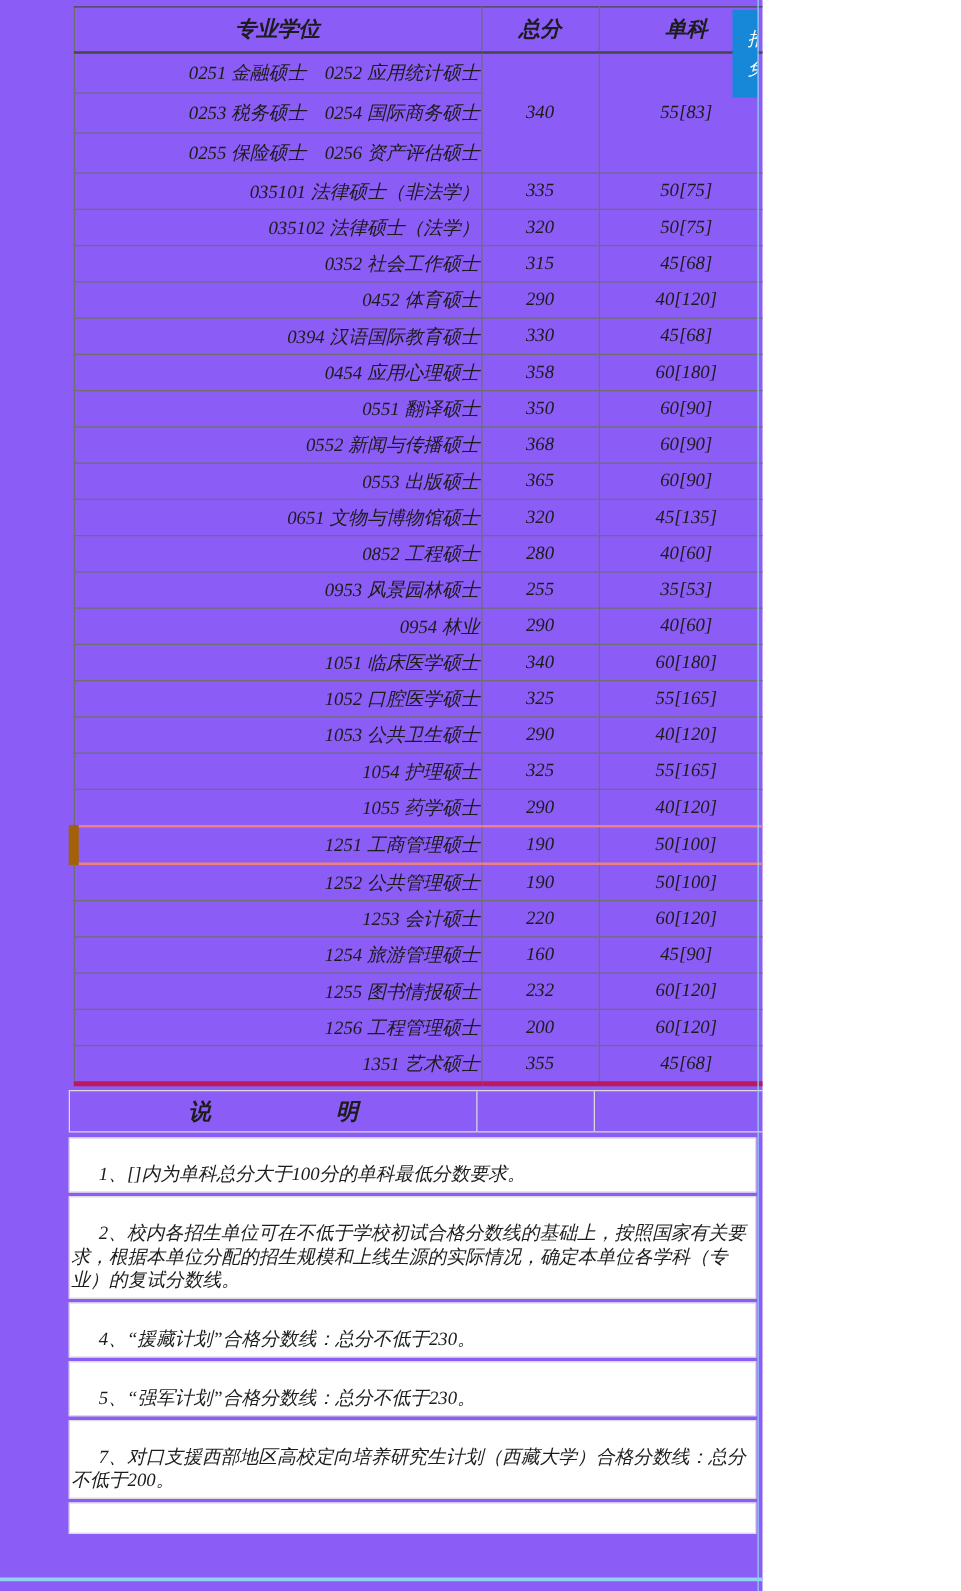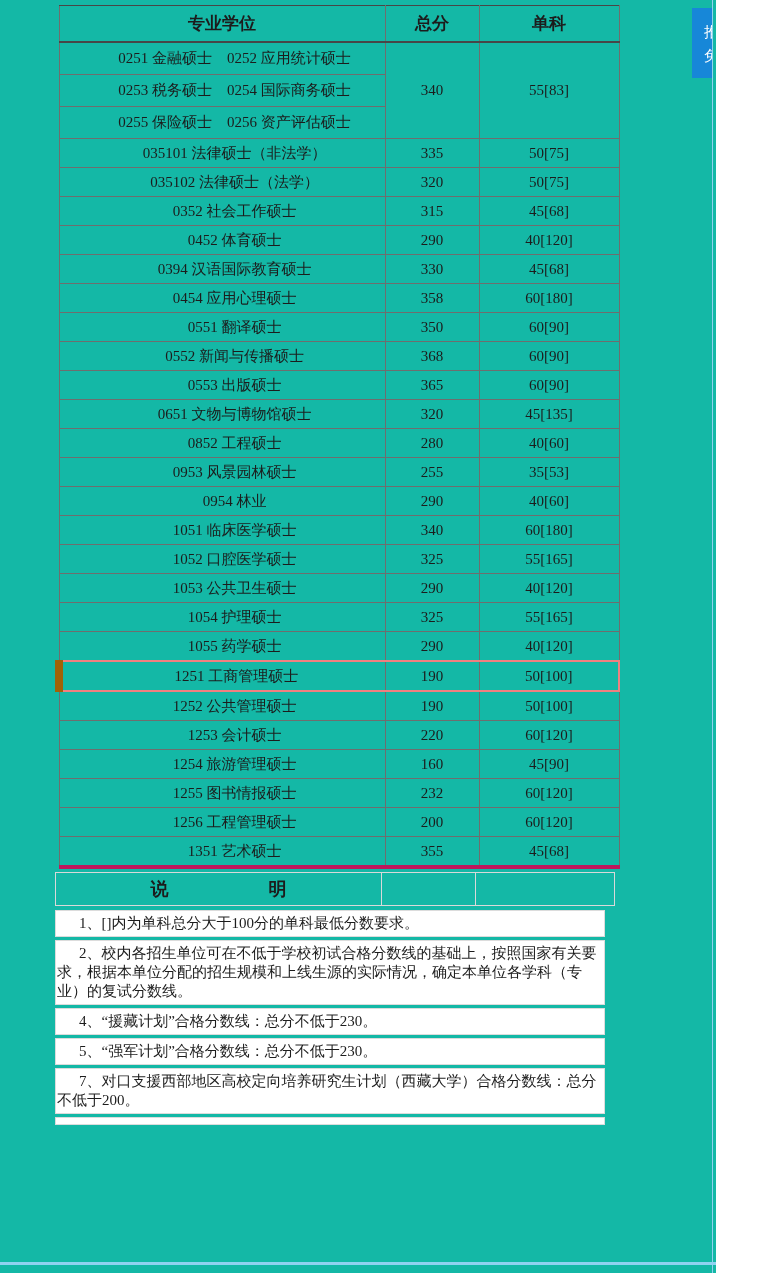--- a/index.html
+++ b/index.html
@@ -1,58 +1,58 @@
 <!DOCTYPE html>
 <html><head>
 <meta charset="utf-8">
 <style>
   html,body{margin:0;padding:0;background:#fff;}
   .page{
-    position:relative;width:716px;height:1273px;background:#14b8a6;
-    font-family:"Liberation Serif","DejaVu Serif",serif;color:#222;overflow:hidden;
+    position:relative;width:610px;height:1273px;background:#8b5cf6;
+    font-family:"Liberation Serif","DejaVu Serif",serif;color:#222;overflow:hidden;font-style:italic;
   }
   .content{position:absolute;left:55px;top:5px;width:560px;}
 
   
   table.score{border-collapse:collapse;width:560px;table-layout:fixed;}
   table.score col.w1{width:326px;}
   table.score col.w2{width:94px;}
   table.score col.w3{width:140px;}
   table.score th{
     border:1px solid #6e6e6e;border-bottom:2px solid #474747;border-top:1px solid #474747;
     font-size:17px;font-weight:bold;height:33px;text-align:center;color:#1c1c1c;
   }
   table.score td{
     border:1px solid #6e6e6e;font-size:15px;height:26px;
     text-align:center;vertical-align:middle;color:#1c1c1c;
     white-space:nowrap;overflow:hidden;
   }
   table.score tr.grp td{height:29px;}
-  table.score td.c1{text-align:center;padding-left:26px;}
+  table.score td.c1{text-align:right;padding-left:26px;}
   table.score tr:last-child td{border-bottom:4px solid #be185d;}
   
   table.score tr.hl td{border-top:2px solid #f08080;border-bottom:2px solid #f08080;}
   table.score tr.hl td:first-child{border-left:8px solid #a16207;}
   table.score tr.hl td:last-child{border-right:2px solid #f08080;}
 
   
   .shuoming{
     display:flex;width:558px;margin-top:3px;border:1px solid #d9d9d9;height:32px;
   }
   .shuoming .cell{border-right:1px solid #d9d9d9;display:flex;align-items:center;justify-content:center;}
   .shuoming .cell:last-child{border-right:none;}
   .shuoming .s1{width:325px;gap:100px;font-size:18px;font-weight:bold;color:#1c1c1c;}
   .shuoming .s2{width:93px;}
   .shuoming .s3{flex:1;}
 
   
   .notes{width:550px;margin-top:4px;}
   .note{
     border:1px solid #dcdcdc;background:#fff;margin-bottom:3px;
-    padding:3px 4px 3px 1px;
+    padding:20px 4px 3px 1px;
   }
   .note p{
     margin:0;font-size:15px;line-height:19px;color:#1c1c1c;
     text-indent:22px;letter-spacing:0;
   }
 
   
   .side-tab{
     position:absolute;right:4px;top:8px;width:20px;height:70px;background:#1787d8;
     overflow:hidden;display:flex;flex-direction:column;align-items:flex-start;

